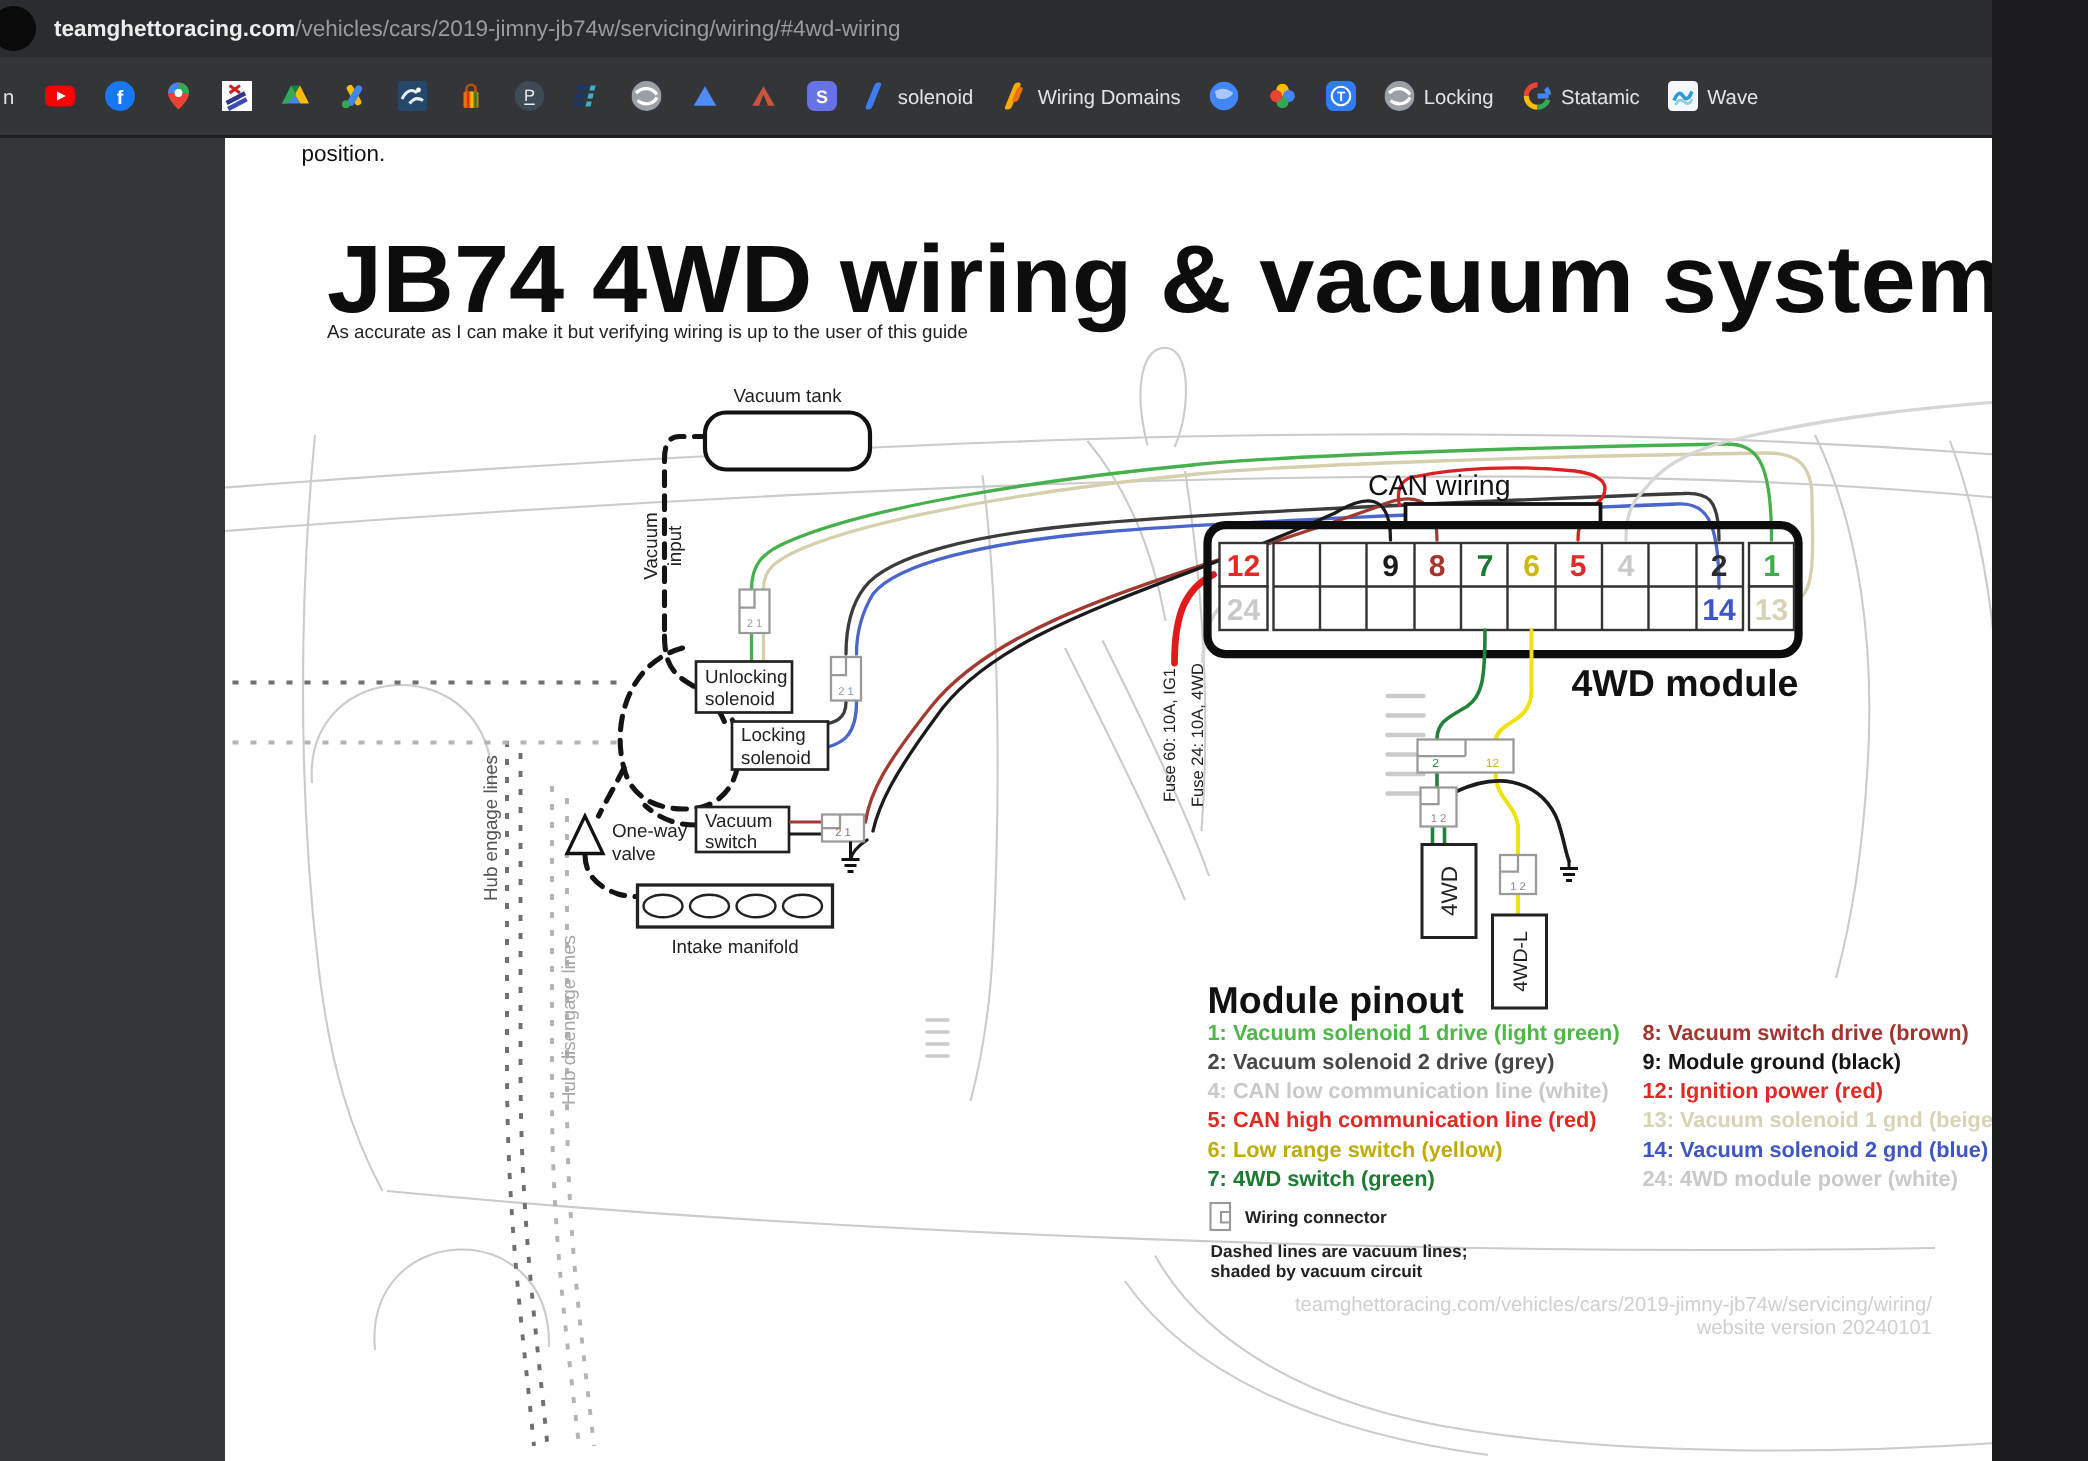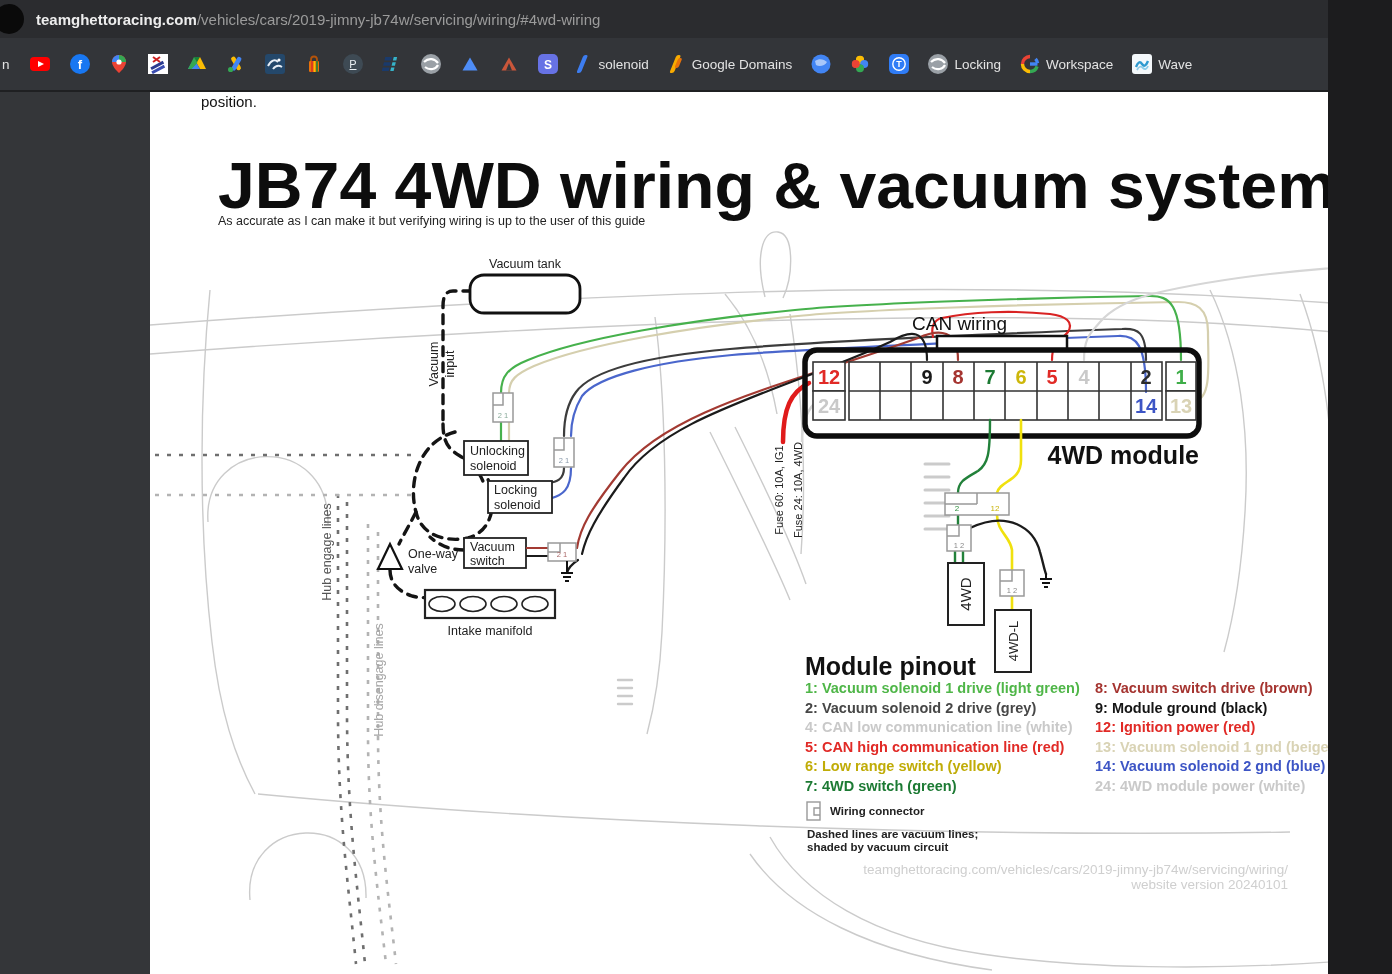--- a/index.html
+++ b/index.html
@@ -137,21 +137,21 @@
         <svg width="16" height="20">
           <rect x="7" y="1" width="4.5" height="18" rx="2" fill="#3d7df0" transform="skewX(-22)"></rect>
         </svg>
         <span class="bm-label">solenoid</span>
       </div>
     <div class="bm">
         <svg width="18" height="20">
           <rect x="9" y="1" width="4.5" height="18" rx="2" fill="#f9ab00" transform="skewX(-22)"></rect>
           <rect x="12" y="4" width="4" height="10" rx="2" fill="#e8710a" transform="skewX(-22)"></rect>
         </svg>
-        <span class="bm-label">Google Domains</span>
+        <span class="bm-label">Wiring Domains</span>
       </div>
     <div class="bm">
         <svg width="20" height="20">
           <circle cx="10" cy="10" r="9.5" fill="#4285f4"></circle>
           <path d="M4,7 C8,4 13,5 16,8 C14,12 8,13 5,11 Z" fill="#a8c7fa"></path>
         </svg>
       </div>
     <div class="bm">
         <svg width="20" height="20">
           <path d="M10,10 A4,4 0 0 0 2,10 A4,4 0 0 0 10,10" fill="#ea4335" transform="rotate(0 10 10)"></path>
@@ -177,21 +177,21 @@
         <span class="bm-label">Locking</span>
       </div>
     <div class="bm">
         <svg width="20" height="20">
           <path d="M10,2.5 A7.5,7.5 0 0 0 2.5,10" fill="none" stroke="#ea4335" stroke-width="3.4"></path>
           <path d="M2.5,10 A7.5,7.5 0 0 0 10,17.5" fill="none" stroke="#fbbc04" stroke-width="3.4"></path>
           <path d="M10,17.5 A7.5,7.5 0 0 0 17.1,12.4" fill="none" stroke="#34a853" stroke-width="3.4"></path>
           <path d="M17.5,9.2 A7.5,7.5 0 0 0 15.5,4.8" fill="none" stroke="#4285f4" stroke-width="3.4"></path>
           <rect x="10" y="8.3" width="7.5" height="3.4" fill="#4285f4"></rect>
         </svg>
-        <span class="bm-label">Workspace</span>
+        <span class="bm-label">Statamic</span>
       </div>
     <div class="bm">
         <svg width="20" height="20">
           <rect width="20" height="20" rx="3" fill="#f4f8fb"></rect>
           <path d="M4,13 C6,8 8,7 10,10 C12,13 14,12 16,7" stroke="#2f9ad0" stroke-width="2.4" fill="none"></path>
           <path d="M5,16 C7,12 9,12 11,14 C13,16 15,15 16,12" stroke="#8ccdea" stroke-width="1.8" fill="none"></path>
         </svg>
         <span class="bm-label">Wave</span>
       </div>
   </div>

